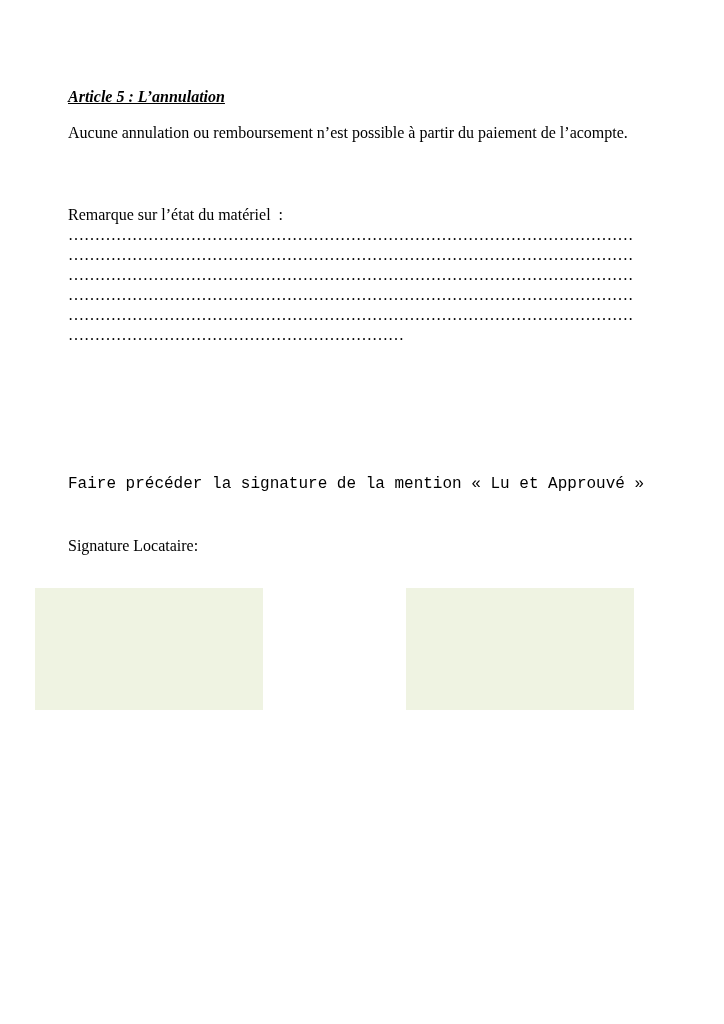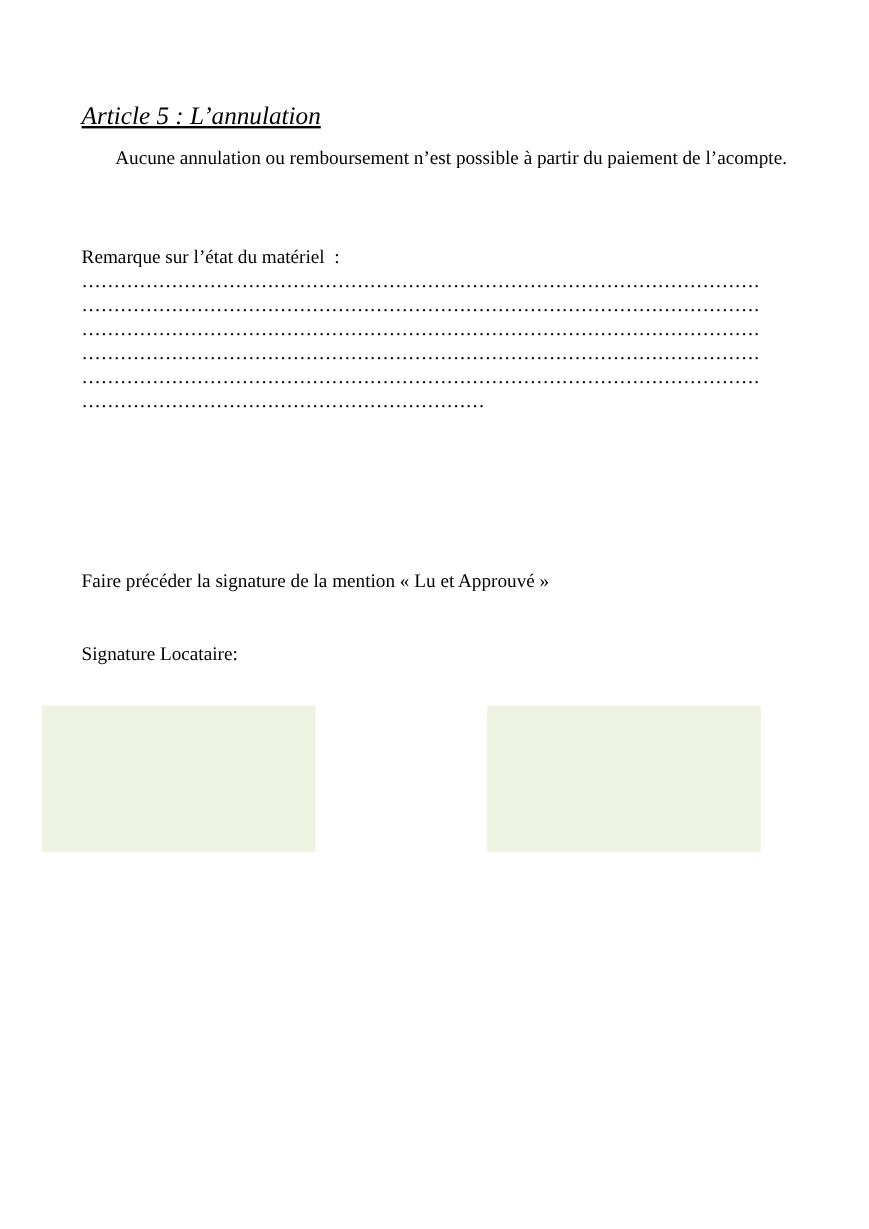--- a/index.html
+++ b/index.html
@@ -19,30 +19,29 @@
   .txt {
     position: absolute;
     font-size: 16px;
     line-height: 21px;
     white-space: pre-wrap;
     color: #000000;
   }
   .doc-title {
     left: 68px;
     top: 86px;
-    font-weight: normal;
+    font-weight: bold;
     font-style: italic;
     text-decoration: underline;
-    font-size: 21px;
+    font-size: 16px;
   }
   .body-par {
     left: 68px;
     top: 122px;
     width: 575px;
-    margin-left: 28px;
   }
   .remark-label {
     left: 68px;
     top: 204px;
   }
   .dotted-block {
     position: absolute;
     left: 68px;
     top: 225px;
     width: 564px;
@@ -55,20 +54,21 @@
     width: 100%;
     height: 20px;
   }
   .fait-block {
     left: 68px;
     top: 398px;
   }
   .mention-line {
     left: 68px;
     top: 474px;
+    font-family: Liberation Mono, monospace;
   }
   .sig-label-left {
     left: 68px;
     top: 535px;
     text-align: right;
   }
   .sig-label-right {
     left: 412px;
     top: 535px;
   }

